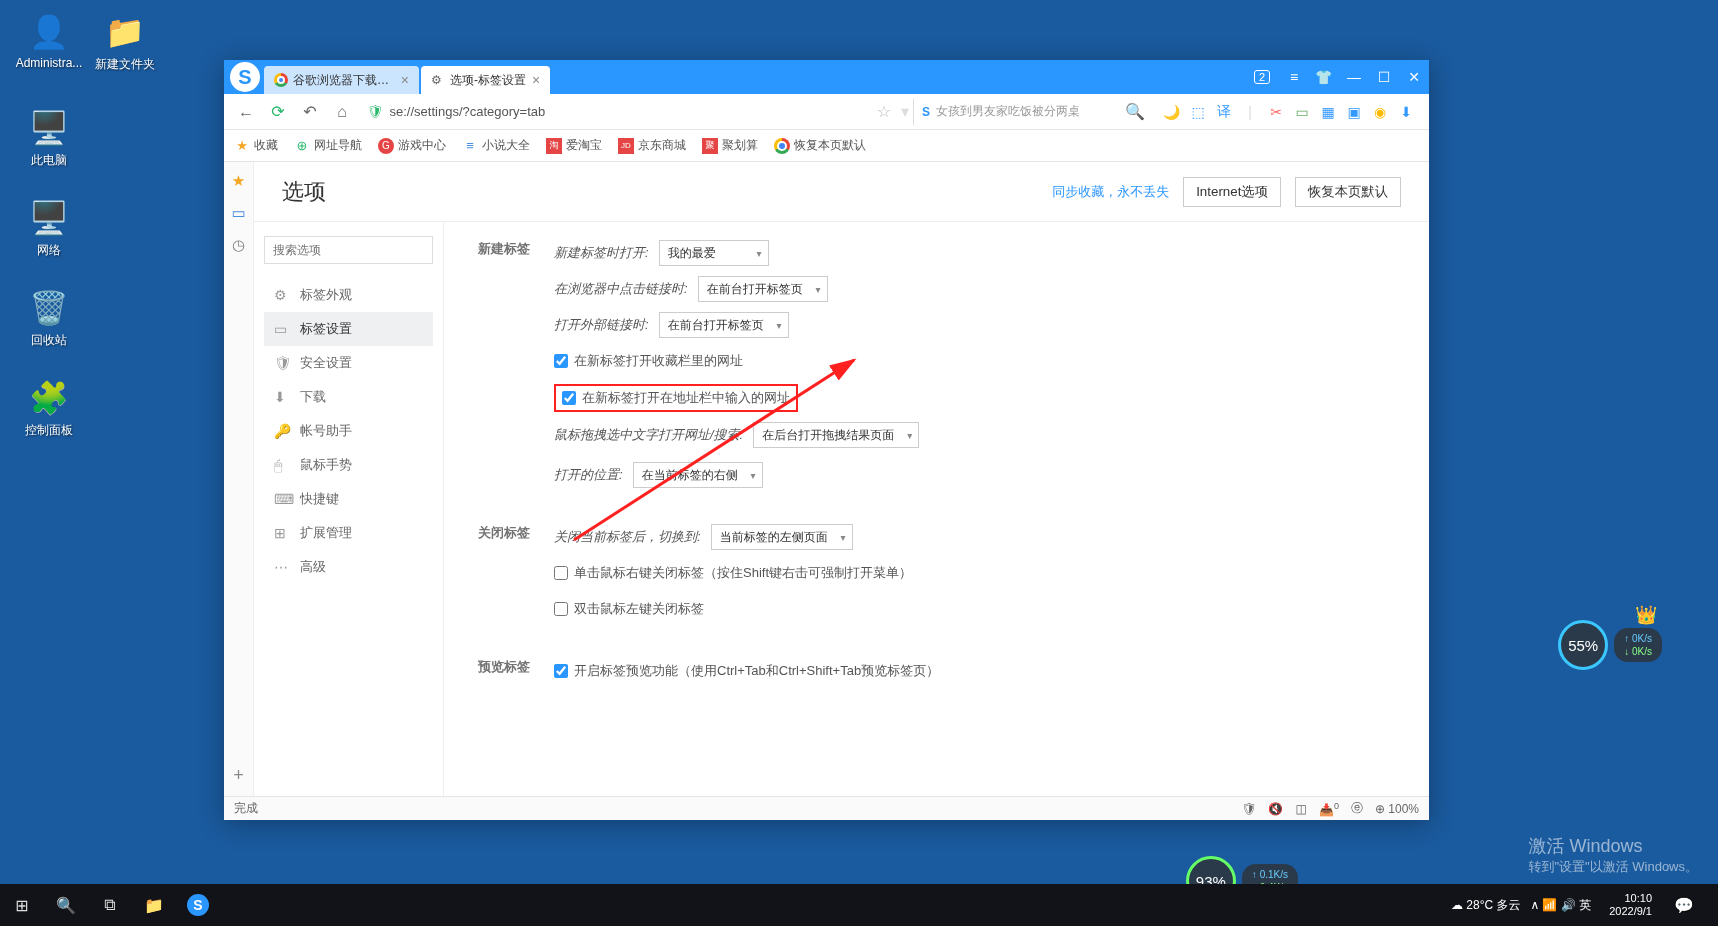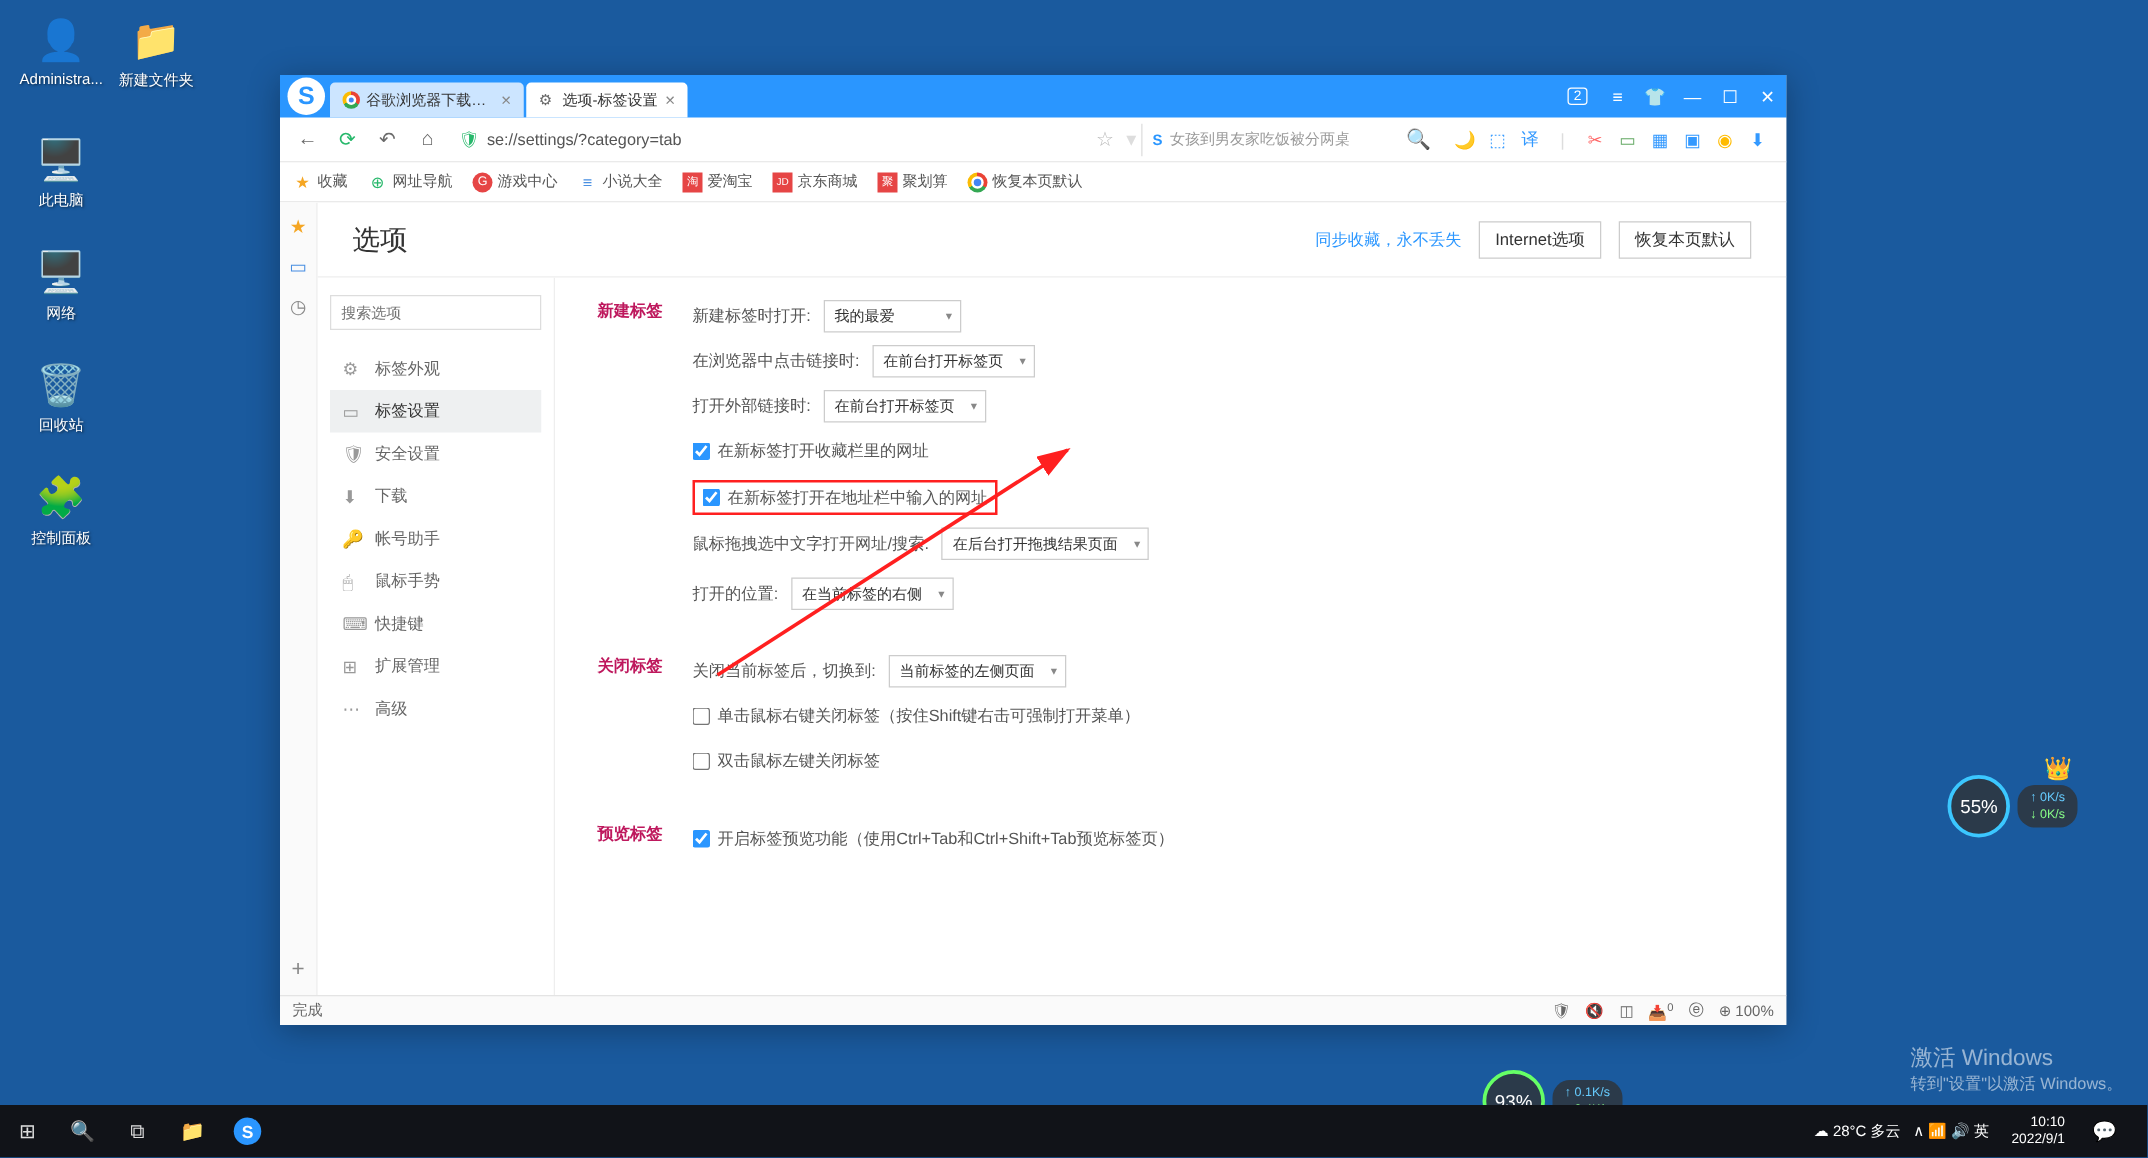--- a/index.html
+++ b/index.html
@@ -56,24 +56,24 @@
 
 .settings-body { flex: 1; display: flex; overflow: hidden; }
 .settings-nav { width: 190px; border-right: 1px solid #eee; padding: 14px 10px; }
 .search-input { width: 100%; height: 28px; border: 1px solid #ddd; padding: 0 8px; font-size: 12px; color: #999; margin-bottom: 14px; }
 .nav-item { height: 34px; display: flex; align-items: center; gap: 10px; padding: 0 10px; font-size: 13px; color: #666; cursor: pointer; }
 .nav-item.active { background: #eef0f1; color: #333; font-weight: 500; }
 .nav-item .ni { width: 16px; color: #999; font-size: 14px; }
 
 .settings-main { flex: 1; padding: 18px 30px; overflow-y: auto; font-size: 13px; color: #555; }
 .section { display: flex; margin-bottom: 26px; }
-.section-title { width: 80px; font-weight: 600; color: #be185d; flex-shrink: 0; text-align: right; padding-right: 24px; }
+.section-title { width: 80px; font-weight: 600; color: #737373; flex-shrink: 0; text-align: right; padding-right: 24px; }
 .section-body { flex: 1; }
 .row { display: flex; align-items: center; margin-bottom: 10px; min-height: 26px; }
-.row-label { margin-right: 10px; }
+.row-label { margin-right: 10px; font-style: italic; }
 .select { border: 1px solid #ccc; height: 26px; padding: 0 24px 0 8px; font-size: 12px; color: #333; background: #fff; position: relative; min-width: 110px; cursor: pointer; display: inline-flex; align-items: center; }
 .select::after { content: "▾"; position: absolute; right: 6px; color: #888; font-size: 10px; }
 .chk { display: flex; align-items: center; gap: 6px; cursor: pointer; }
 .chk input { width: 14px; height: 14px; accent-color: #2a96ff; }
 .highlight-box { border: 2px solid #ff2020; padding: 3px 6px; display: inline-flex; }
 
 
 .red-arrow { position: absolute; pointer-events: none; }
 
 

